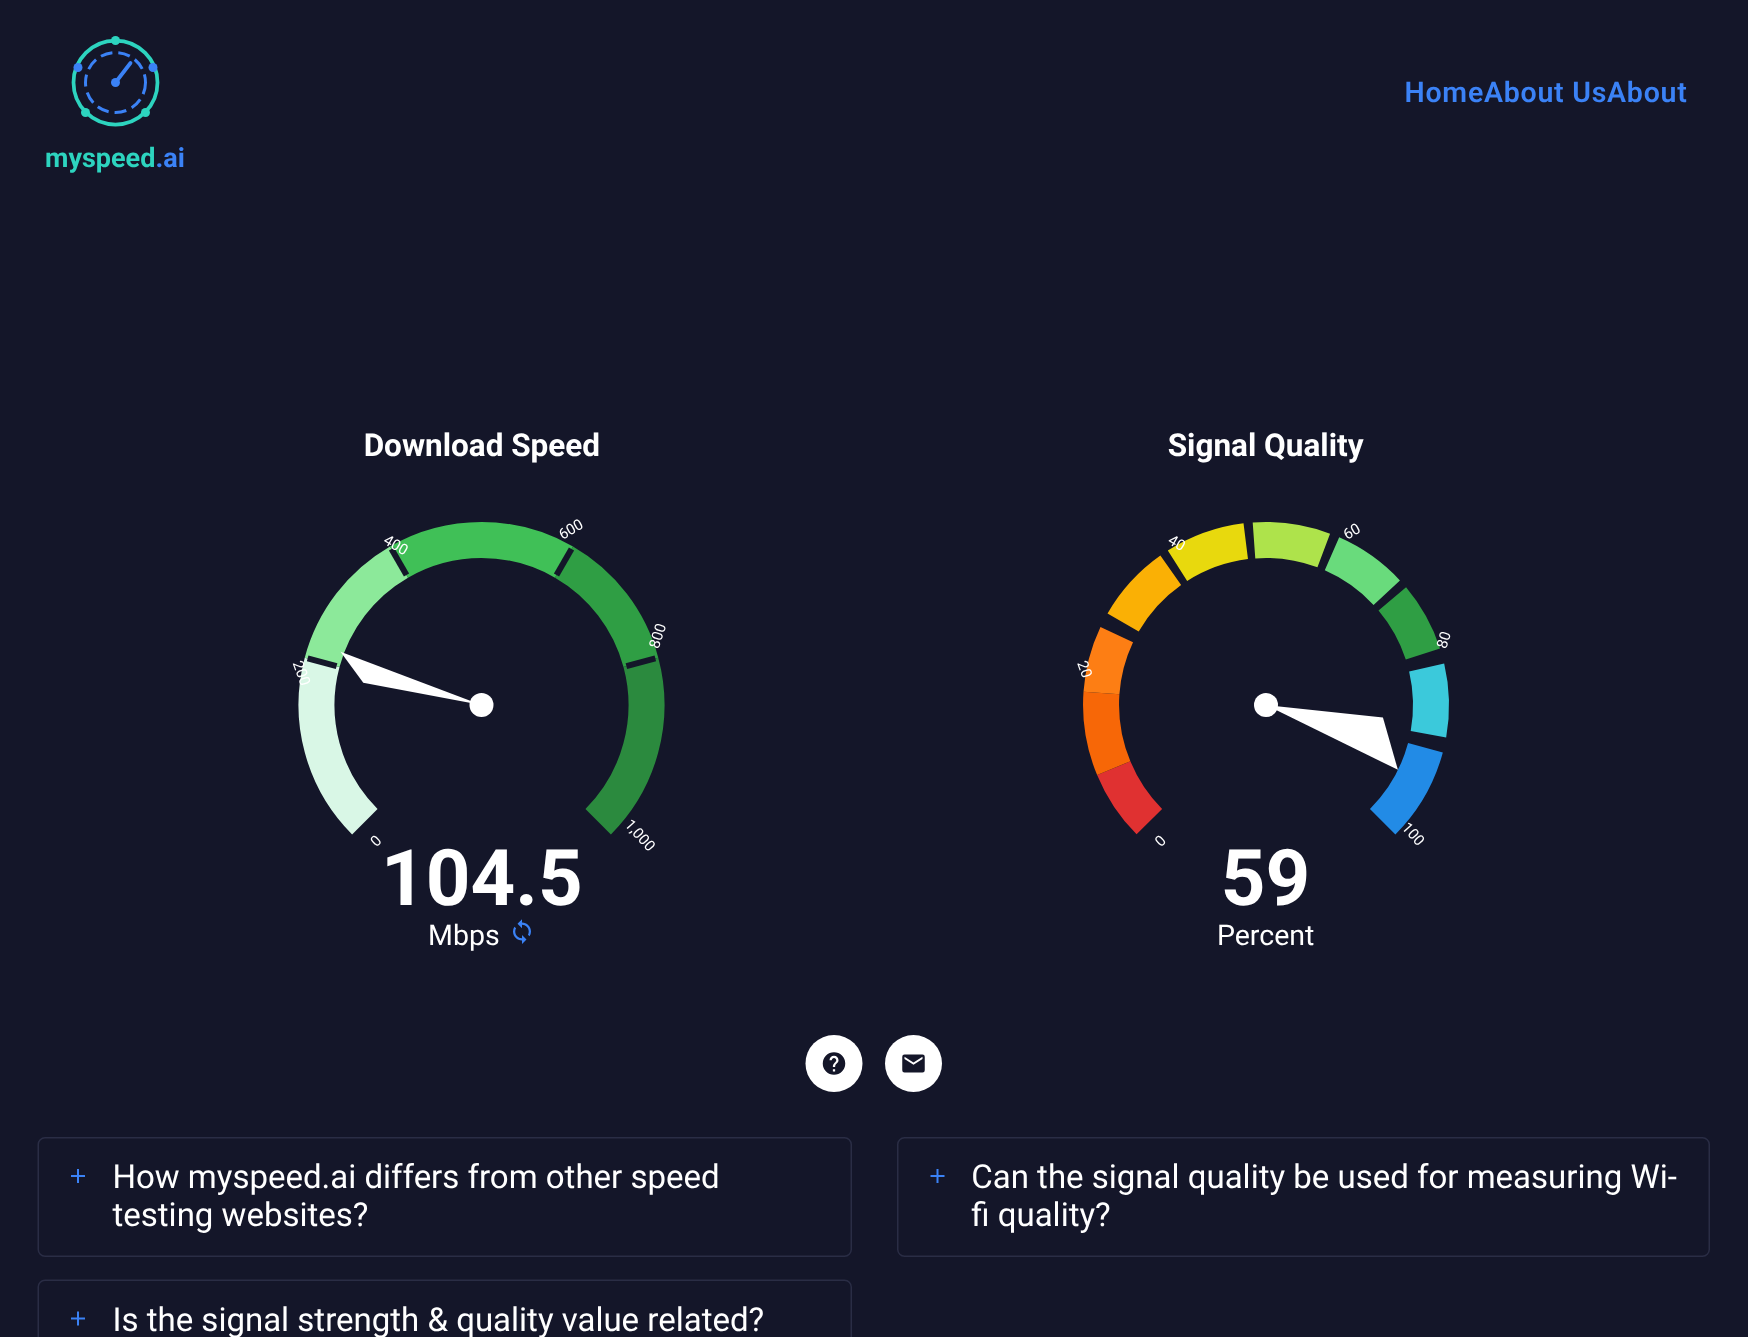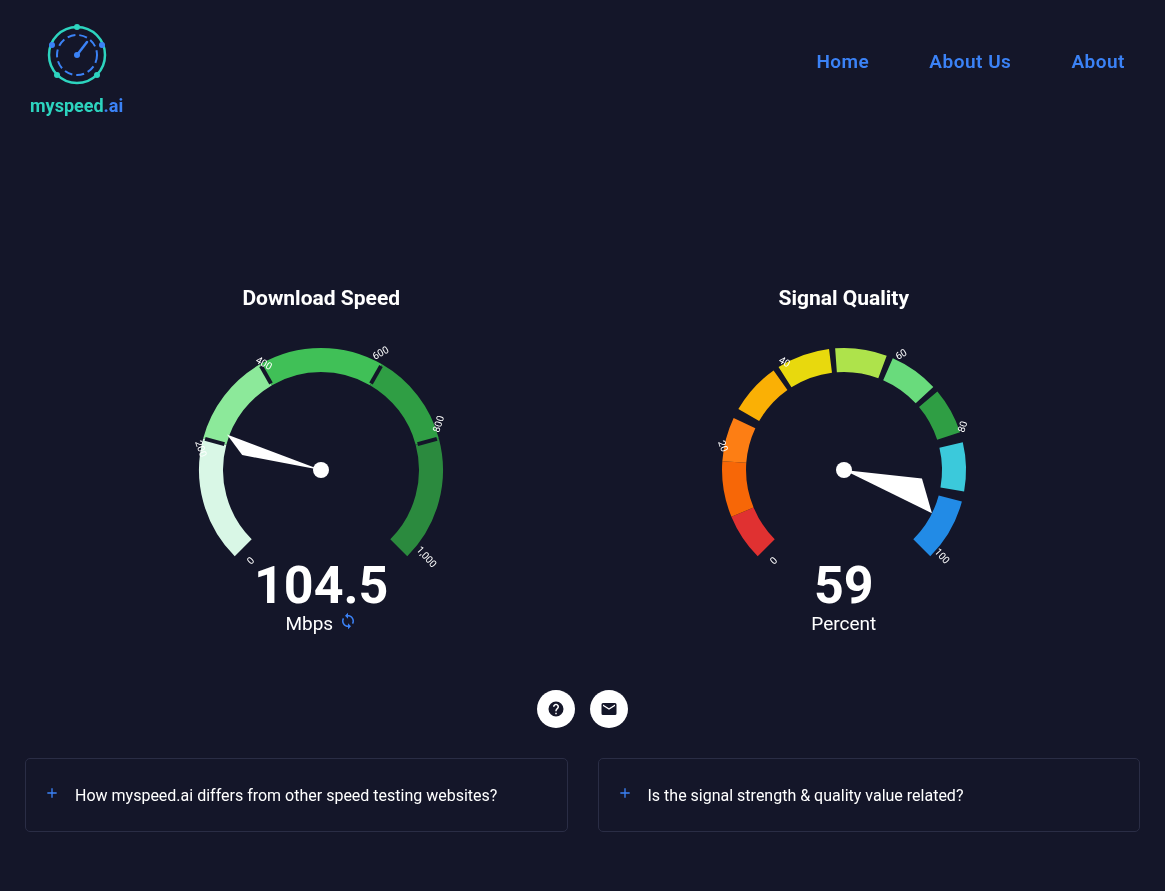--- a/index.html
+++ b/index.html
@@ -26,21 +26,20 @@
     font-size: 18px;
     font-weight: 700;
     margin-top: 5px;
     text-align: right;
   }
   .logo-text .my { color: #2dd4bf; }
   .logo-text .speed { color: #2dd4bf; }
   .logo-text .ai { color: #3b82f6; }
   .nav {
     display: flex;
-    gap: 60px;
     padding-top: 30px;
     padding-right: 10px;
   }
   .nav a {
     color: #3b82f6;
     text-decoration: none;
     font-size: 19px;
     font-weight: 600;
     letter-spacing: 0.5px;
   }
@@ -99,26 +98,26 @@
   }
   .faq {
     display: grid;
     grid-template-columns: 1fr 1fr;
     gap: 15px 30px;
     padding: 30px 25px 0;
   }
   .faq-item {
     border: 1px solid #2a2d45;
     border-radius: 5px;
-    padding: 26px 18px;
-    display: flex;
-    align-items: flex-end;
+    padding: 14px 18px;
+    display: flex;
+    align-items: flex-start;
     gap: 15px;
     cursor: pointer;
-    font-size: 16px;
+    font-size: 22px;
   }
   .plus-icon { color: #3b82f6; flex-shrink: 0; }
 </style>
 </head>
 <body>
 
 <div class="header">
   <div class="logo">
     <svg width="70" height="70" viewBox="0 0 70 70">
       <circle cx="35" cy="35" r="28" fill="none" stroke="#2dd4bf" stroke-width="2.5"></circle>
@@ -235,15 +234,23 @@
         </svg>
     </span>
     <span>How myspeed.ai differs from other speed testing websites?</span>
   </div>
   <div class="faq-item">
     <span class="plus-icon">
       <svg width="16" height="16" viewBox="0 0 24 24" fill="currentColor">
           <path d="M19 13h-6v6h-2v-6H5v-2h6V5h2v6h6v2z"></path>
         </svg>
     </span>
+    <span>Can the signal quality be used for measuring Wi-fi quality?</span>
+  </div>
+  <div class="faq-item">
+    <span class="plus-icon">
+      <svg width="16" height="16" viewBox="0 0 24 24" fill="currentColor">
+          <path d="M19 13h-6v6h-2v-6H5v-2h6V5h2v6h6v2z"></path>
+        </svg>
+    </span>
     <span>Is the signal strength &amp; quality value related?</span>
   </div>
 </div>
 
 </body></html>

